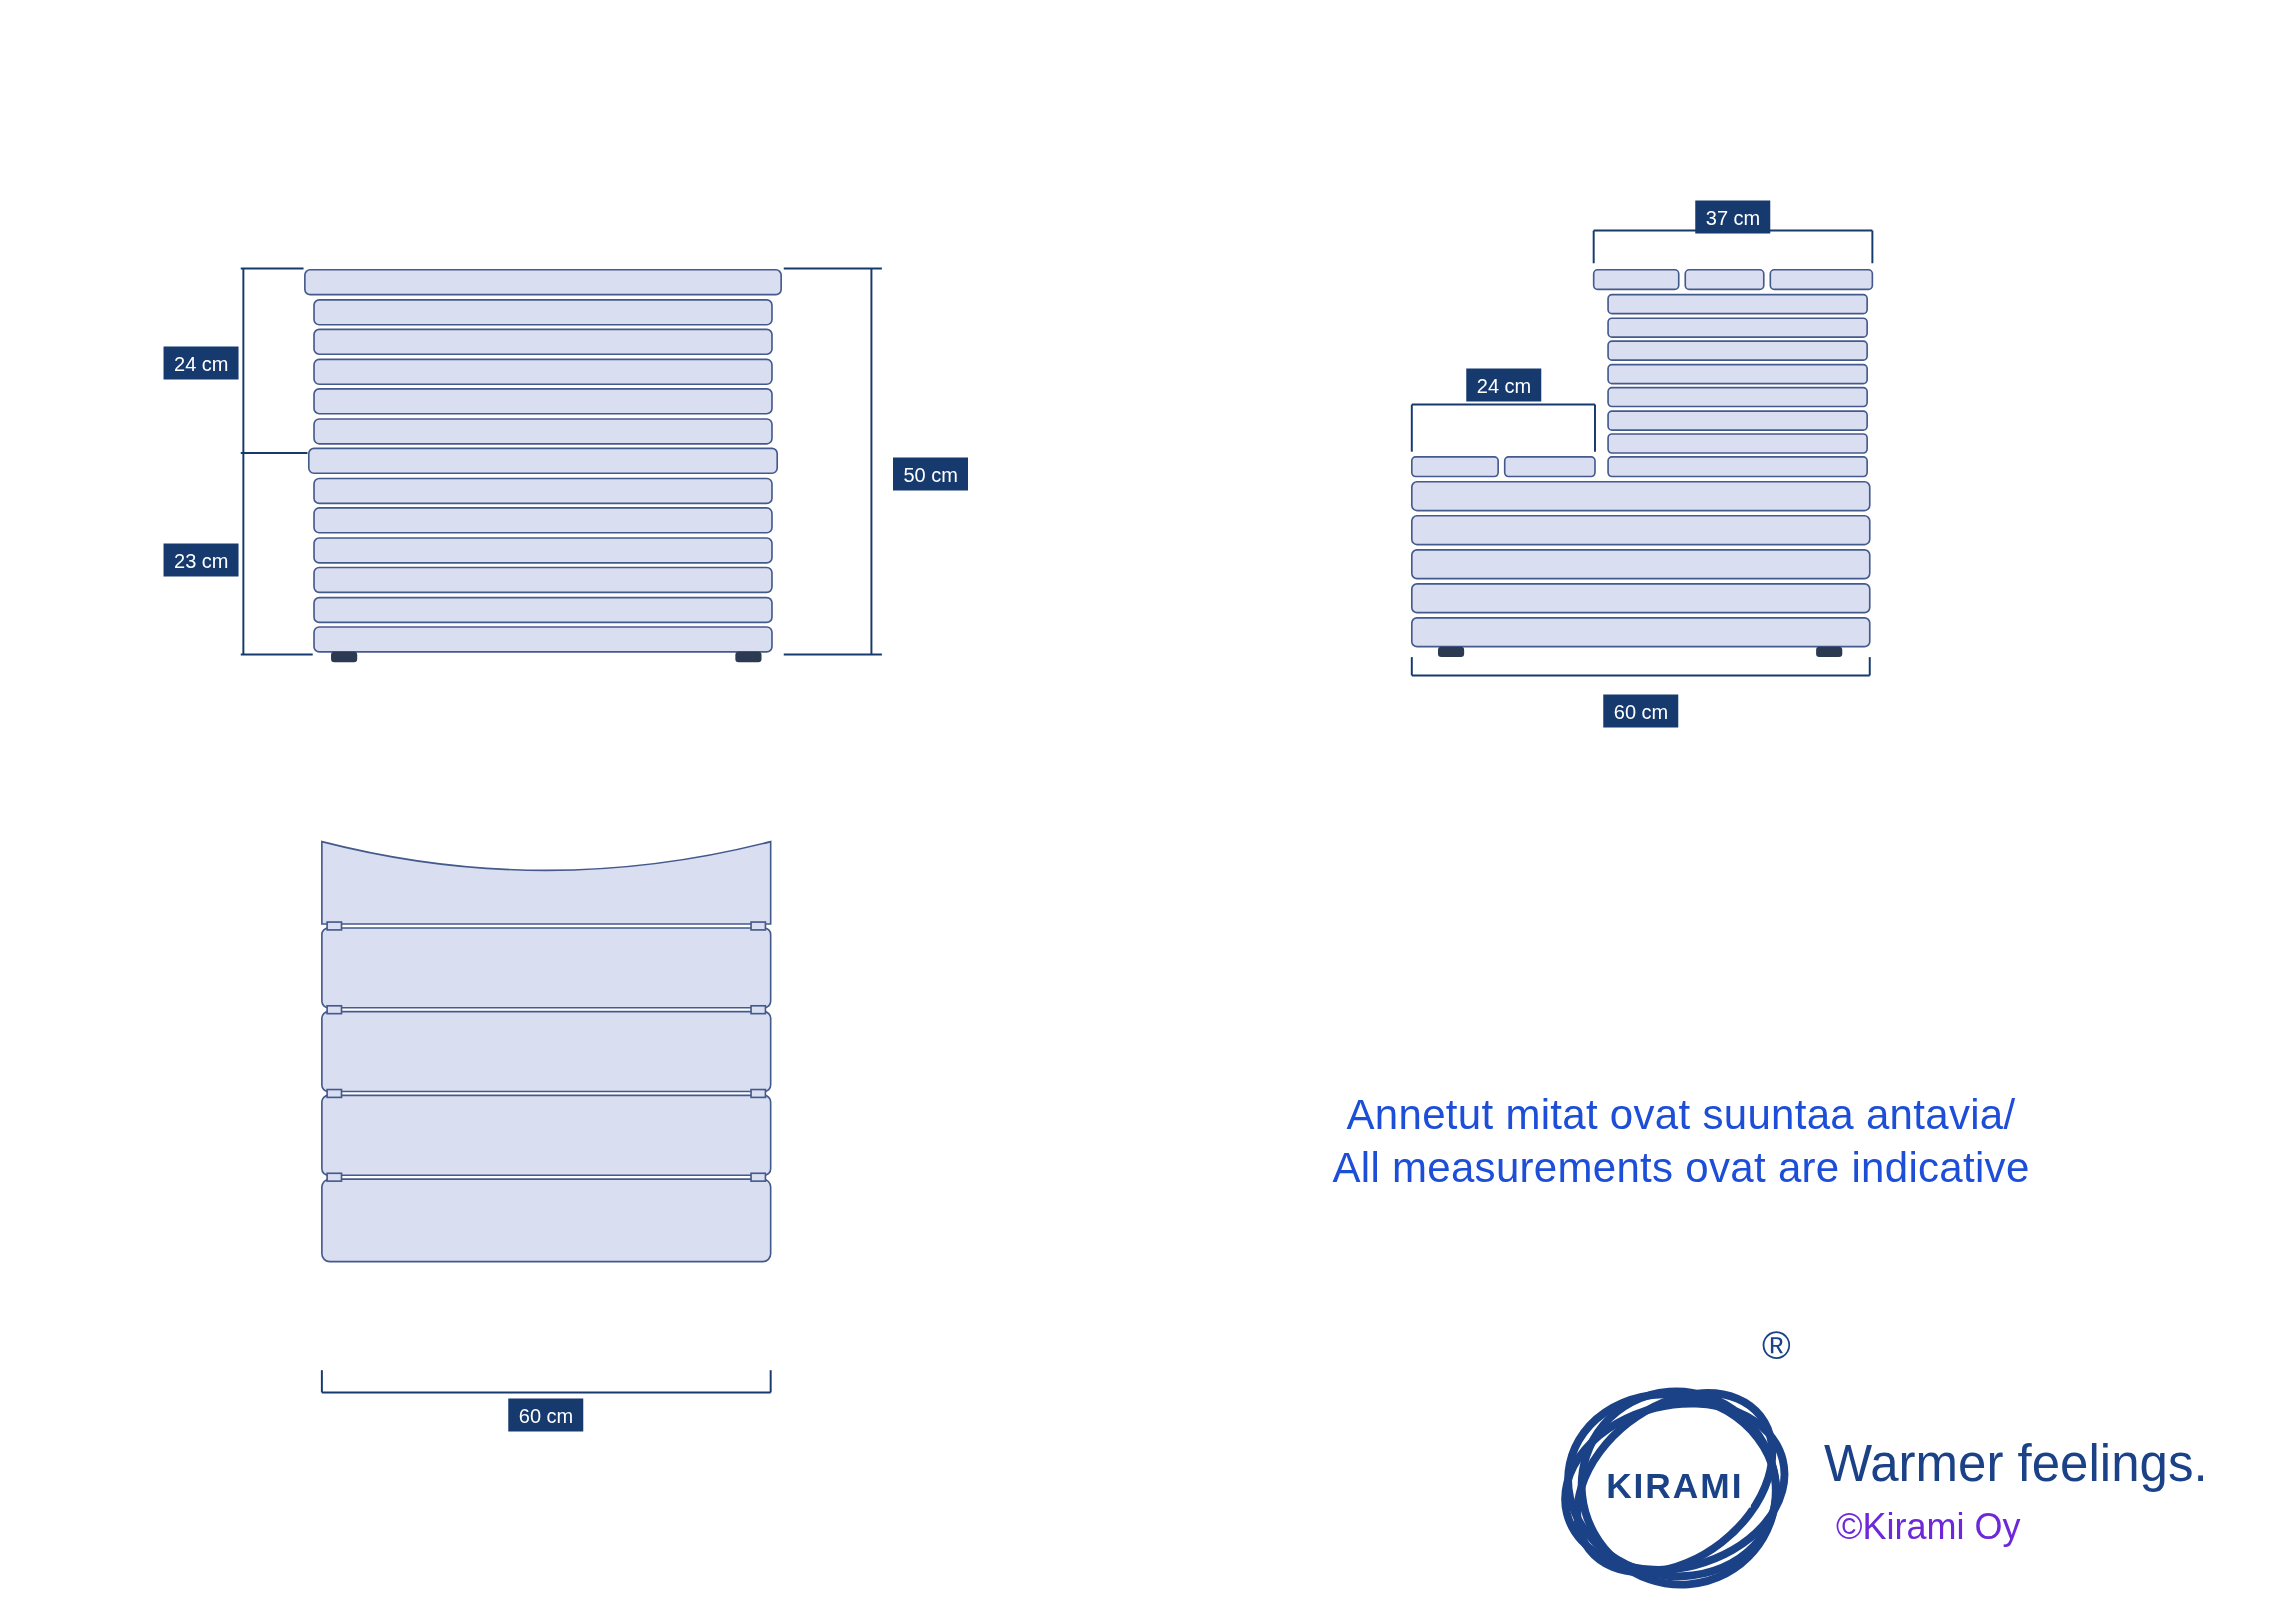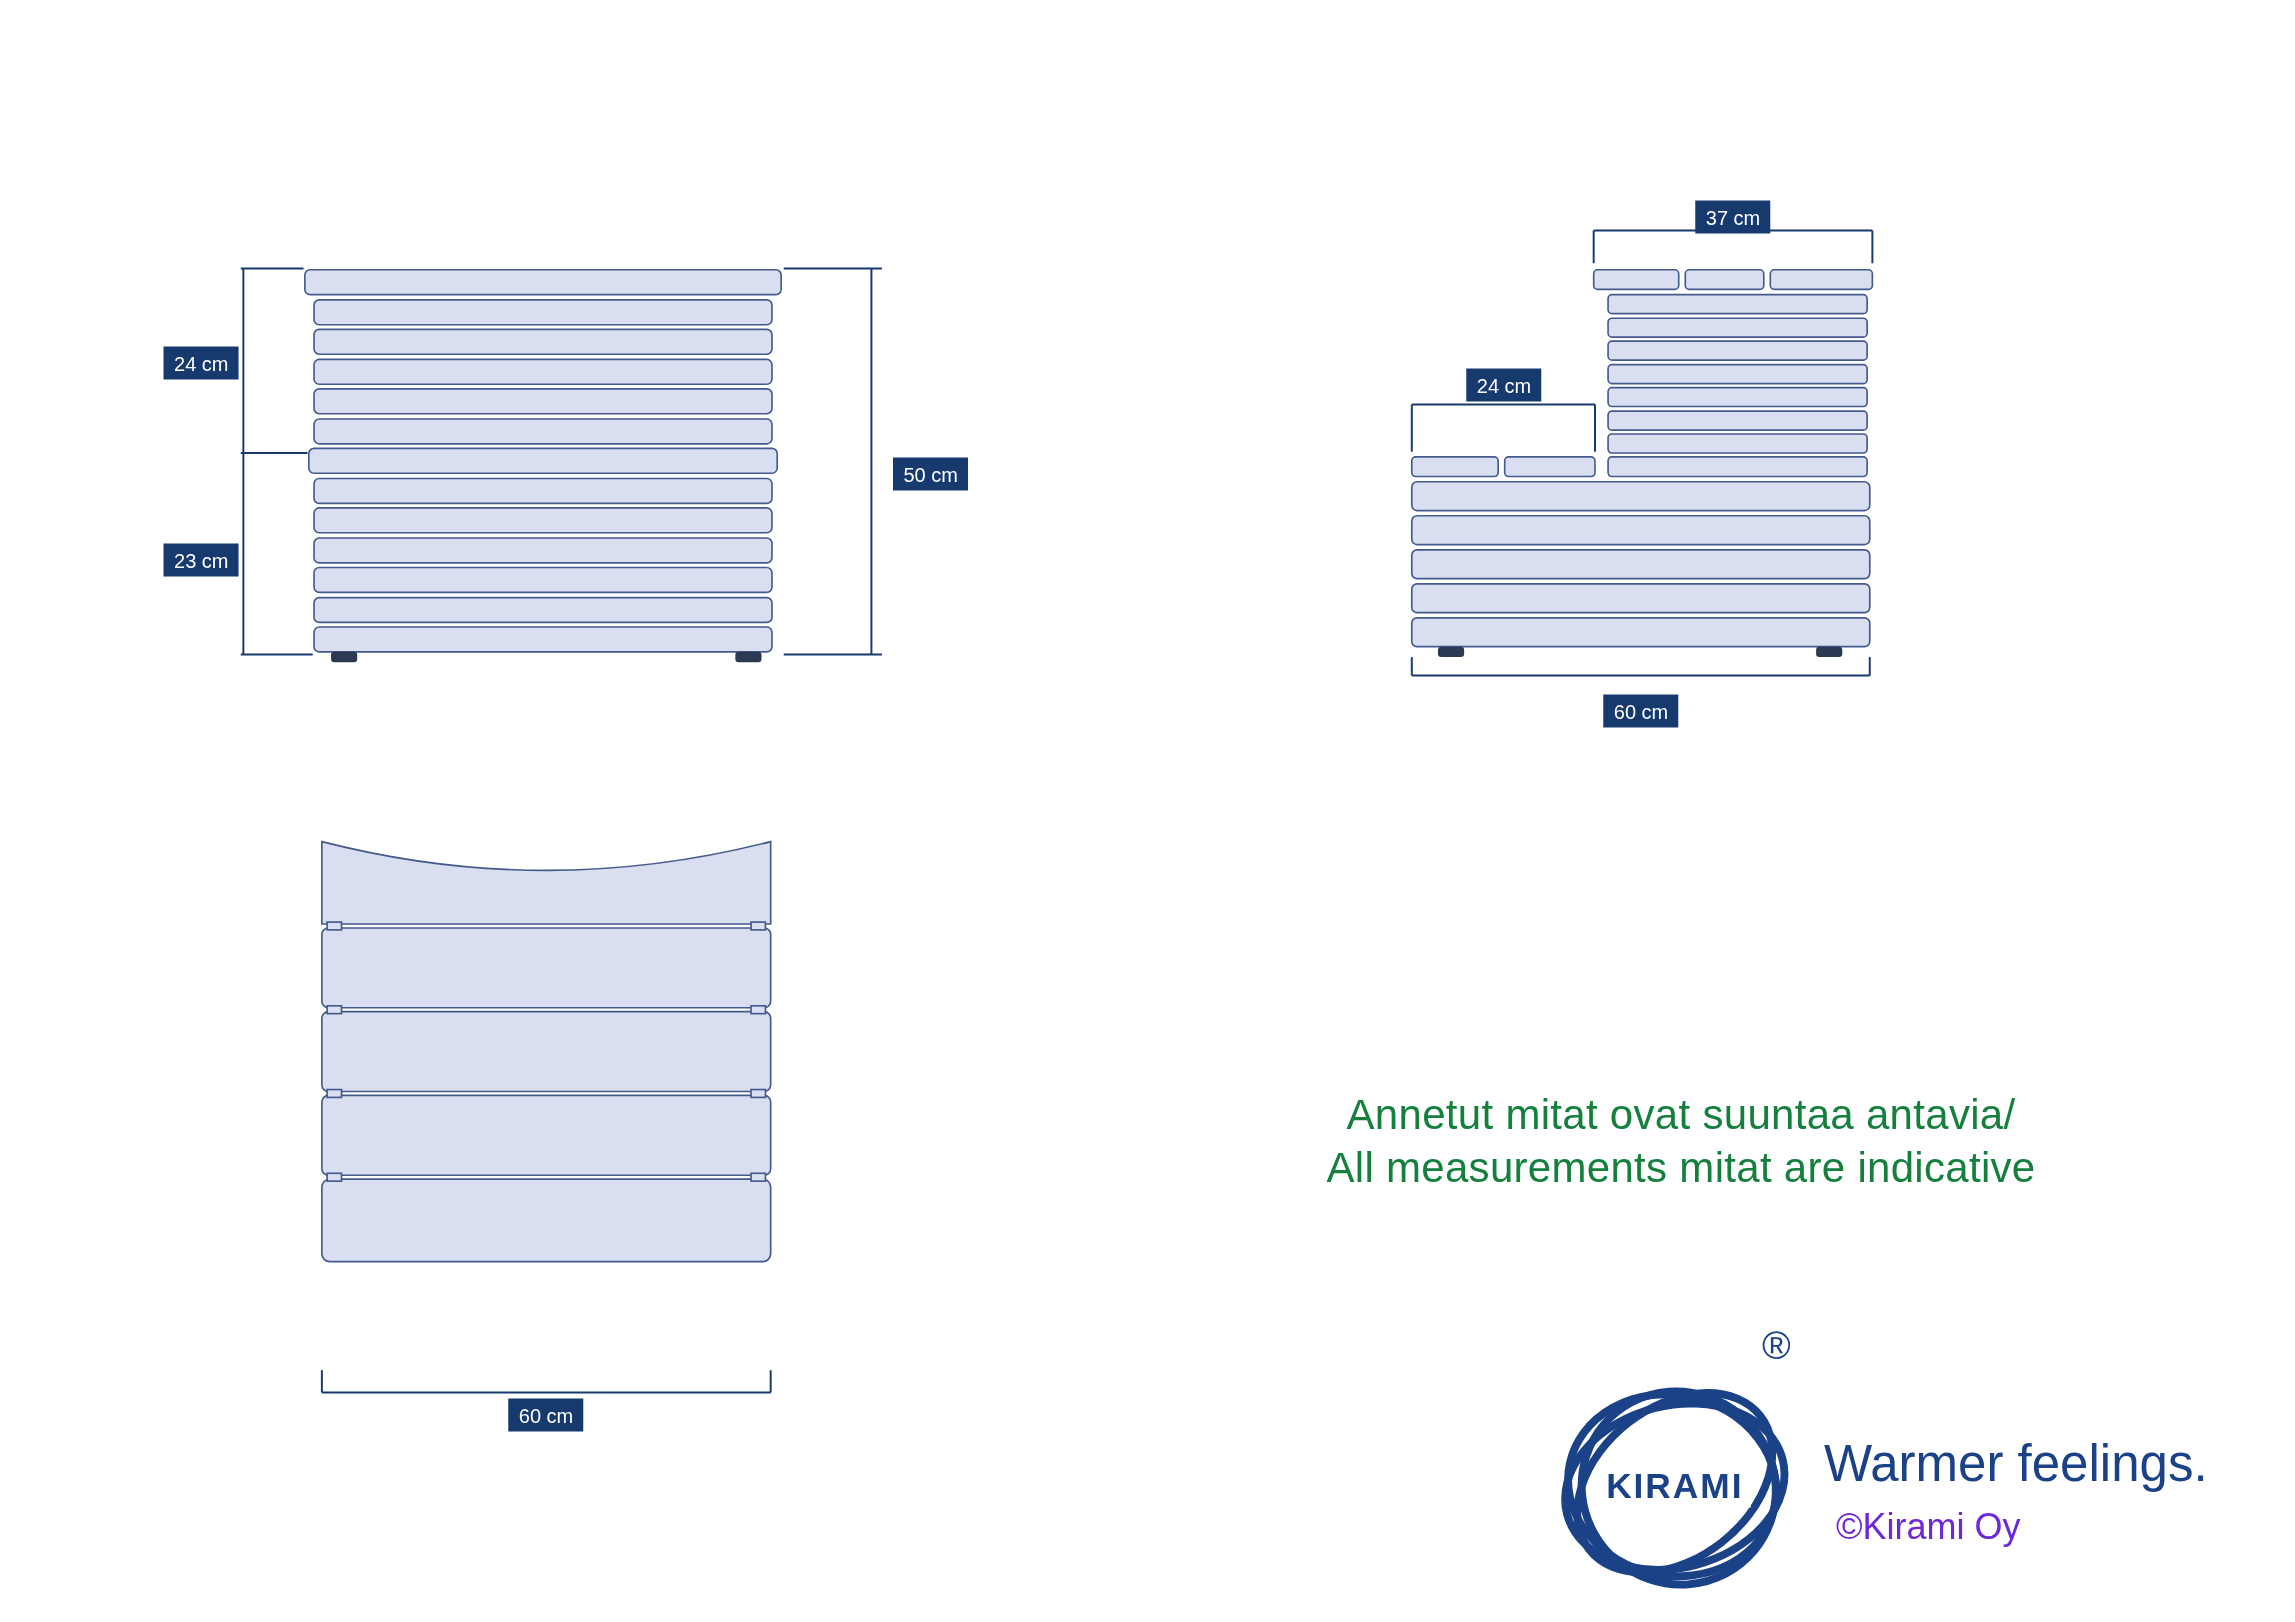--- a/index.html
+++ b/index.html
@@ -7,21 +7,21 @@
   .page{position:absolute;left:0;top:0;width:2295px;height:1623px;}
   svg.art{position:absolute;left:0;top:0;}
   .dim-label{
     position:absolute;background:#16396e;color:#ffffff;
     font-size:20px;line-height:1;padding:6.5px 10.5px;
     transform:translate(-50%,-50%);white-space:nowrap;
     font-family:"Liberation Sans",sans-serif;
   }
   .note{
     position:absolute;left:1141px;top:1086px;width:1080px;text-align:center;
-    font-size:42px;color:#15803d;letter-spacing:0.3px;
+    font-size:42px;color:#1d4ed8;letter-spacing:0.3px;
   }
   .note div{margin:5.2px 0;}
   .reg{position:absolute;left:1762px;top:1324px;font-size:39px;color:#1b4287;}
   .tagline{position:absolute;left:1824px;top:1434px;font-size:51px;color:#1b4287;}
   .copyright{position:absolute;left:1836px;top:1506px;font-size:36px;color:#6d28d9;}
   .logo-text{font-family:"Liberation Sans",sans-serif;font-weight:bold;font-size:54px;letter-spacing:3px;fill:#1b4287;}
 </style>
 </head>
 <body>
 
@@ -138,21 +138,21 @@
   <div class="dim-label" style="left:876px;top:474px;transform:translate(0,-50%);margin-left:17px;">50 cm</div>
 
   <div class="dim-label" style="left:1733px;top:217px;">37 cm</div>
   <div class="dim-label" style="left:1504px;top:385px;">24 cm</div>
   <div class="dim-label" style="left:1641px;top:711px;">60 cm</div>
 
   <div class="dim-label" style="left:546px;top:1415px;">60 cm</div>
 
   <div class="note">
     <div>Annetut mitat ovat suuntaa antavia/</div>
-    <div>All measurements mitat are indicative</div>
+    <div>All measurements ovat are indicative</div>
   </div>
 
   <div class="reg">®</div>
   <div class="tagline">Warmer feelings.</div>
   <div class="copyright">©Kirami Oy</div>
 
 </div>
 
 
 </body></html>

